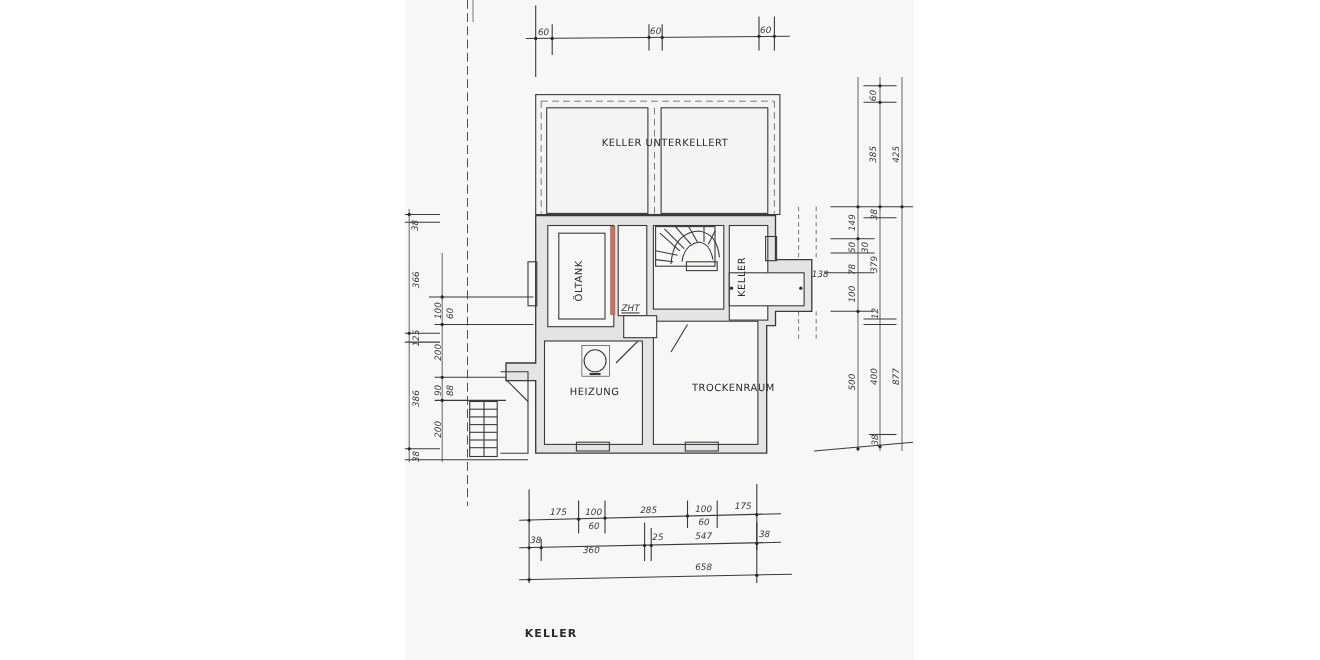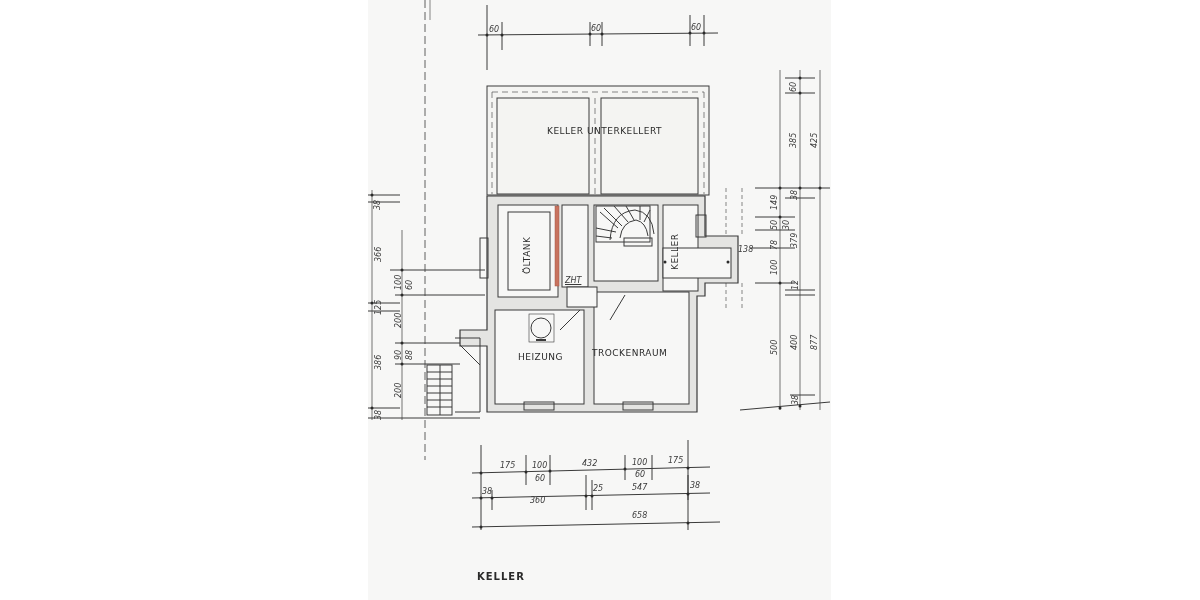--- a/index.html
+++ b/index.html
@@ -173,21 +173,21 @@
       <circle cx="402" cy="364" r="1.5"></circle>
     <circle cx="665" cy="262" r="1.5"></circle>
       <circle cx="728" cy="262" r="1.5"></circle>
   </g>
 </svg>
 
 <div class="lbl" style="left:547px;top:126px;">KELLER UNTERKELLERT</div>
 <div class="lbl vert" style="left:522px;top:274px;">ÖLTANK</div>
 <div class="lbl vert" style="left:670px;top:270px;">KELLER</div>
 <div class="lbl" style="left:518px;top:352px;">HEIZUNG</div>
-<div class="lbl" style="left:592px;top:348px;">TROCKENRAUM</div>
+<div class="lbl" style="left:629px;top:348px;">TROCKENRAUM</div>
 <div class="dim" style="left:565px;top:276px;text-decoration:underline;">ZHT</div>
 <div class="dim" style="left:706px;top:245px;margin-left:32px;">138</div>
 
 <div class="dim" style="left:489px;top:25px;">60</div>
 <div class="dim" style="left:591px;top:24px;">60</div>
 <div class="dim" style="left:691px;top:23px;">60</div>
 
 <div class="dim vert" style="left:789px;top:92px;">60</div>
 <div class="dim vert" style="left:789px;top:148px;">385</div>
 <div class="dim vert" style="left:790px;top:200px;">38</div>
@@ -213,21 +213,21 @@
 <div class="dim vert" style="left:394px;top:328px;">200</div>
 <div class="dim vert" style="left:394px;top:360px;">90</div>
 <div class="dim vert" style="left:405px;top:360px;">88</div>
 <div class="dim vert" style="left:374px;top:370px;">386</div>
 <div class="dim vert" style="left:394px;top:398px;">200</div>
 <div class="dim vert" style="left:374px;top:420px;">38</div>
 
 <div class="dim" style="left:500px;top:461px;">175</div>
 <div class="dim" style="left:532px;top:461px;">100</div>
 <div class="dim" style="left:535px;top:474px;">60</div>
-<div class="dim" style="left:582px;top:459px;">432</div>
+<div class="dim" style="left:582px;top:459px;">285</div>
 <div class="dim" style="left:632px;top:458px;">100</div>
 <div class="dim" style="left:635px;top:470px;">60</div>
 <div class="dim" style="left:668px;top:456px;">175</div>
 
 <div class="dim" style="left:482px;top:487px;">38</div>
 <div class="dim" style="left:530px;top:496px;">360</div>
 <div class="dim" style="left:593px;top:484px;">25</div>
 <div class="dim" style="left:632px;top:483px;">547</div>
 <div class="dim" style="left:690px;top:481px;">38</div>
 

